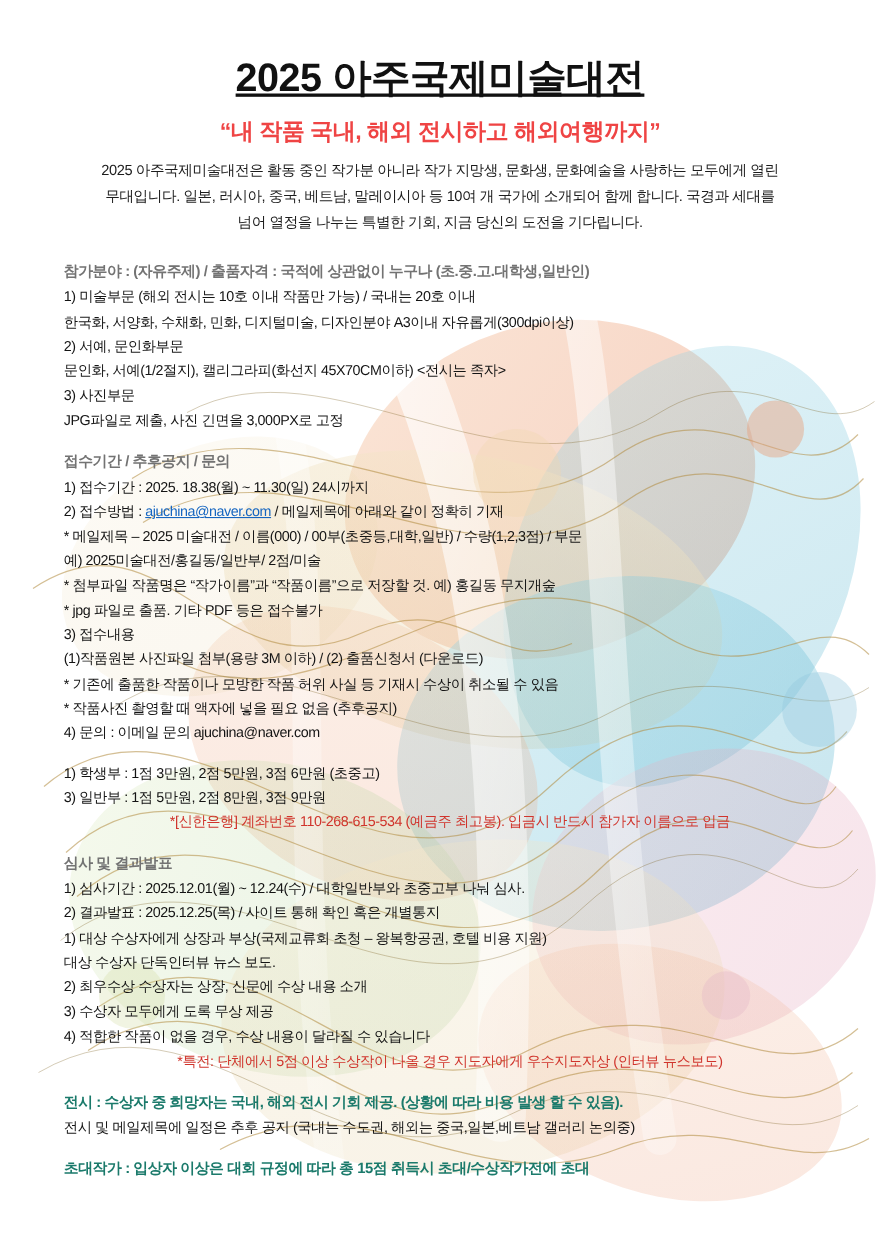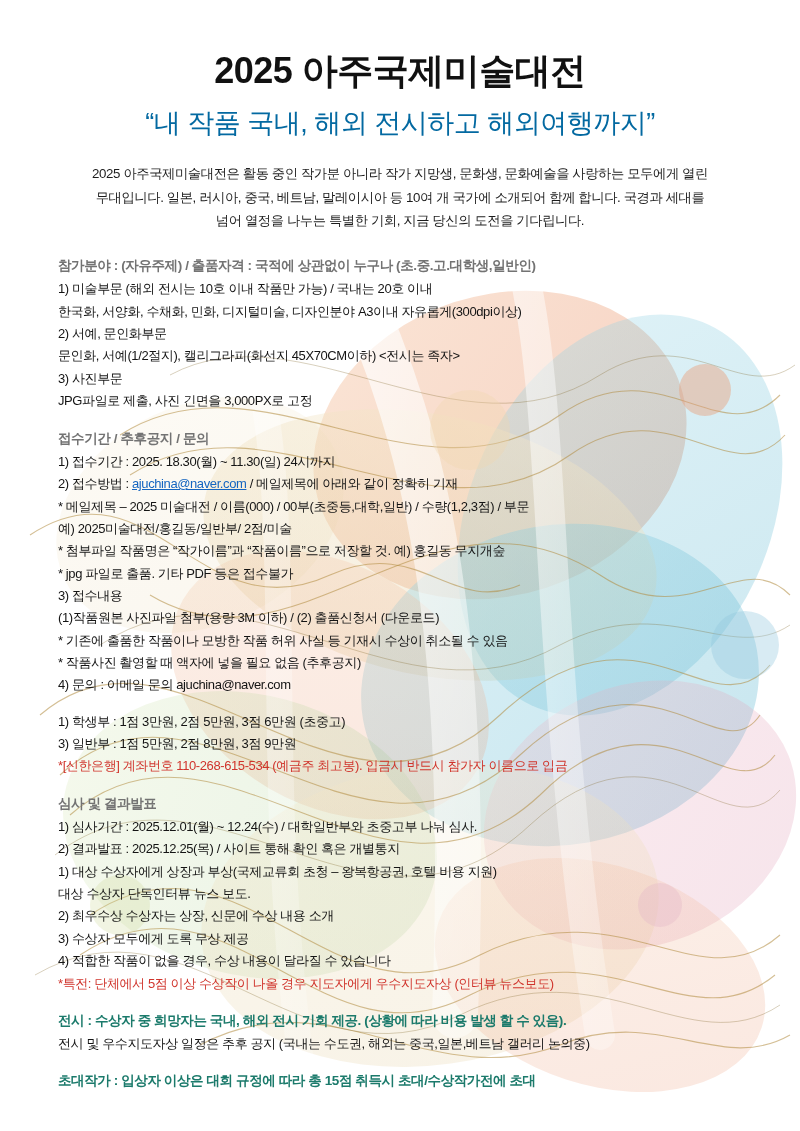--- a/index.html
+++ b/index.html
@@ -35,30 +35,31 @@
     text-align: center;
     padding-top: 50px;
   }
   .main-title {
     font-size: 36px;
     font-weight: bold;
     letter-spacing: -0.5px;
     color: #111;
     margin: 0;
     line-height: 1.15;
+    text-decoration: underline;
   }
   .sub-title {
-    font-size: 27px;
-    font-weight: normal;
-    color: #0369a1;
+    font-size: 21px;
+    font-weight: bold;
+    color: #ef4444;
     margin: 14px 0 0 0;
     letter-spacing: -0.5px;
   }
   .intro {
-    margin: 21px auto 0 auto;
+    margin: 10px auto 0 auto;
     width: 620px;
     font-size: 13.3px;
     line-height: 1.75;
     color: #1c1c1c;
     text-align: center;
     letter-spacing: -0.4px;
   }
 
   
   .content {
@@ -72,21 +73,21 @@
   }
   .section { margin-bottom: 14px; }
   .sec-head {
     color: #737373;
     font-weight: bold;
     font-size: 13.5px;
     margin-bottom: 1px;
   }
   .sec-head.head-teal { color: #1b7a6b; }
   .line { color: #141414; white-space: pre-wrap; }
-  .line.red { color: #d0342c; }
+  .line.red { color: #d0342c; text-align: center; }
   .link-em { color: #1565c0; text-decoration: underline; }
 </style>
 </head>
 <body>
 
 <div class="art-layer">
   <svg width="800" height="880" viewBox="0 0 800 880" xmlns="http://www.w3.org/2000/svg">
     <defs>
       <linearGradient id="g1" x1="0" y1="0" x2="1" y2="1">
         <stop offset="0%" stop-color="#f6c9a8" stop-opacity="0.85"></stop>
@@ -169,21 +170,21 @@
     <div class="line">1) 미술부문 (해외 전시는 10호 이내 작품만 가능) / 국내는 20호 이내</div>
     <div class="line">한국화, 서양화, 수채화, 민화, 디지털미술, 디자인분야 A3이내 자유롭게(300dpi이상)</div>
     <div class="line">2) 서예, 문인화부문</div>
     <div class="line">문인화, 서예(1/2절지), 캘리그라피(화선지 45X70CM이하) &lt;전시는 족자&gt;</div>
     <div class="line">3) 사진부문</div>
     <div class="line">JPG파일로 제출, 사진 긴면을 3,000PX로 고정</div>
   </div>
 
   <div class="section">
     <div class="sec-head">접수기간 / 추후공지 / 문의</div>
-    <div class="line">1) 접수기간 : 2025. 18.30(월) ~ 11.30(일) 24시까지</div>
+    <div class="line">1) 접수기간 : 2025. 18.38(월) ~ 11.30(일) 24시까지</div>
     <div class="line">2) 접수방법 : <span class="link-em">ajuchina@naver.com</span> / 메일제목에 아래와 같이 정확히 기재</div>
     <div class="line">* 메일제목 – 2025 미술대전 / 이름(000) / 00부(초중등,대학,일반) / 수량(1,2,3점) / 부문</div>
     <div class="line">예) 2025미술대전/홍길동/일반부/ 2점/미술</div>
     <div class="line">* 첨부파일 작품명은 “작가이름”과 “작품이름”으로 저장할 것. 예) 홍길동 무지개숲</div>
     <div class="line">* jpg 파일로 출품. 기타 PDF 등은 접수불가</div>
     <div class="line">3) 접수내용</div>
     <div class="line">(1)작품원본 사진파일 첨부(용량 3M 이하) / (2) 출품신청서 (다운로드)</div>
     <div class="line">* 기존에 출품한 작품이나 모방한 작품 허위 사실 등 기재시 수상이 취소될 수 있음</div>
     <div class="line">* 작품사진 촬영할 때 액자에 넣을 필요 없음 (추후공지)</div>
     <div class="line">4) 문의 : 이메일 문의 ajuchina@naver.com</div>
@@ -202,20 +203,20 @@
     <div class="line">1) 대상 수상자에게 상장과 부상(국제교류회 초청 – 왕복항공권, 호텔 비용 지원)</div>
     <div class="line">대상 수상자 단독인터뷰 뉴스 보도.</div>
     <div class="line">2) 최우수상 수상자는 상장, 신문에 수상 내용 소개</div>
     <div class="line">3) 수상자 모두에게 도록 무상 제공</div>
     <div class="line">4) 적합한 작품이 없을 경우, 수상 내용이 달라질 수 있습니다</div>
     <div class="line red">*특전: 단체에서 5점 이상 수상작이 나올 경우 지도자에게 우수지도자상 (인터뷰 뉴스보도)</div>
   </div>
 
   <div class="section">
     <div class="sec-head head-teal">전시 :  수상자 중 희망자는 국내, 해외 전시 기회 제공. (상황에 따라 비용 발생 할 수 있음).</div>
-    <div class="line">전시 및 우수지도자상 일정은 추후 공지 (국내는 수도권, 해외는 중국,일본,베트남 갤러리 논의중)</div>
+    <div class="line">전시 및 메일제목에 일정은 추후 공지 (국내는 수도권, 해외는 중국,일본,베트남 갤러리 논의중)</div>
   </div>
 
   <div class="section">
     <div class="sec-head head-teal">초대작가 :  입상자 이상은 대회 규정에 따라 총 15점 취득시 초대/수상작가전에 초대</div>
 
   </div>
 </div>
 
 </body></html>

